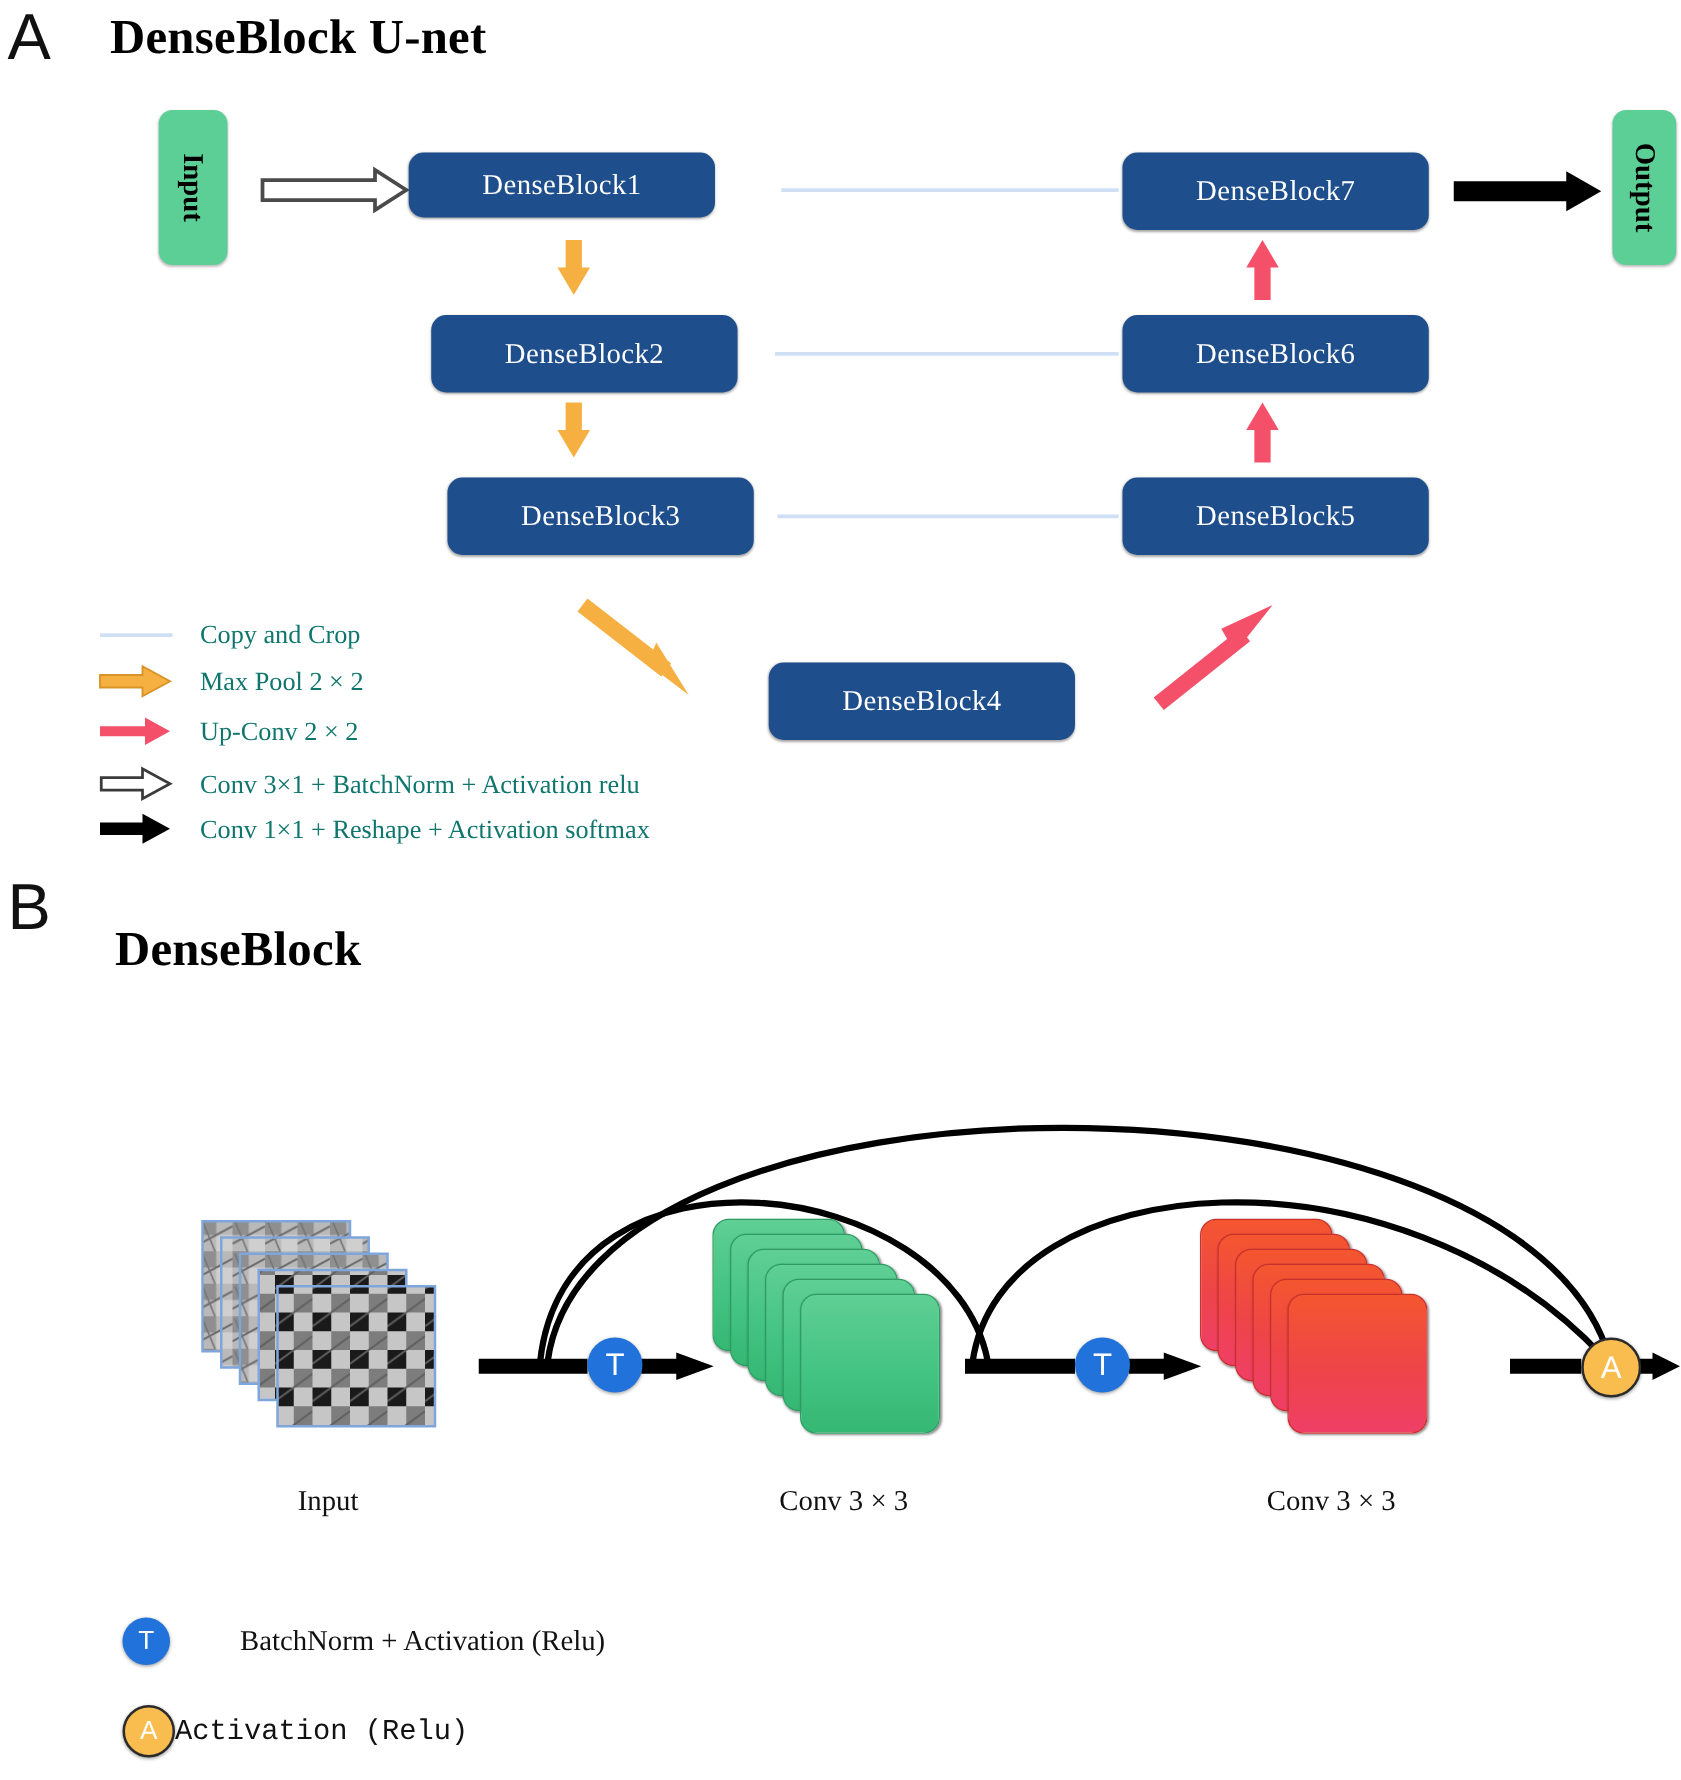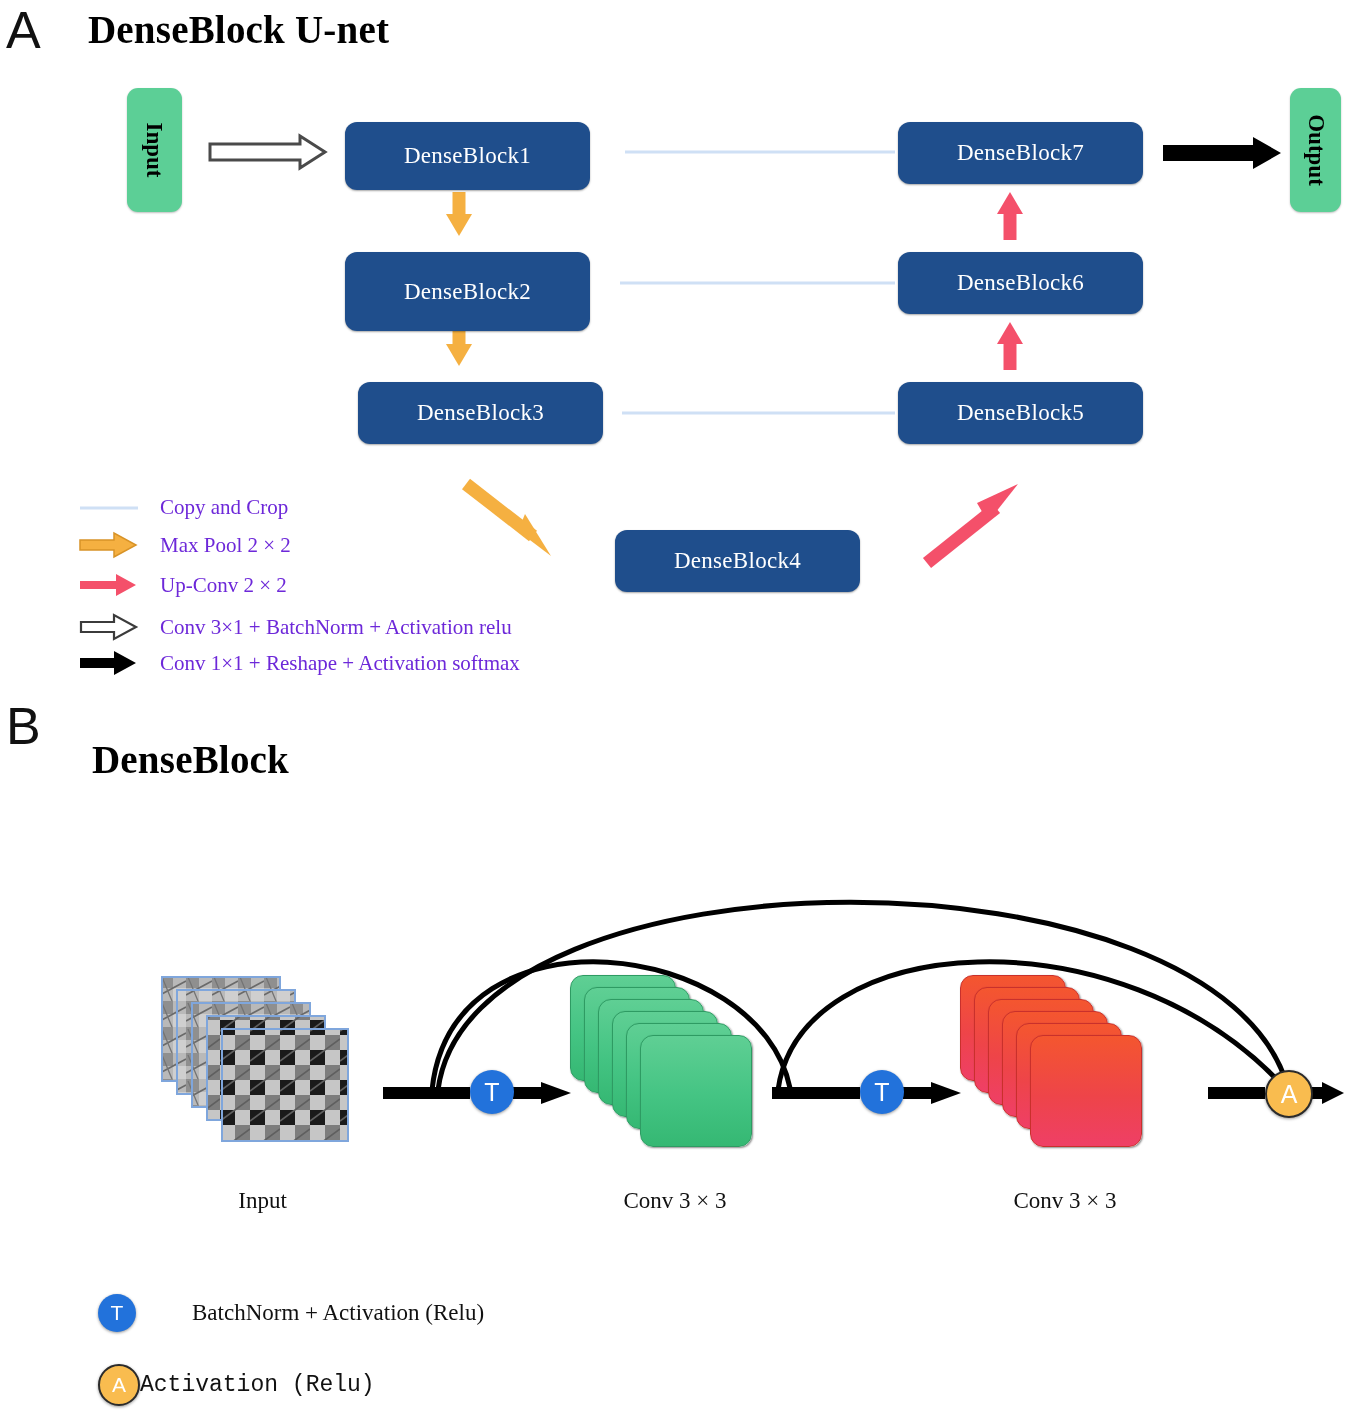--- a/index.html
+++ b/index.html
@@ -32,21 +32,21 @@
     display:flex;align-items:center;justify-content:center;
     box-shadow:0 1px 2px rgba(0,0,0,.25);
   }
   .io span{
     transform:rotate(90deg);white-space:nowrap;
     font-size:23px;font-weight:bold;color:#000;
   }
 
   
   .legend-row{position:absolute;display:flex;align-items:center;}
-  .legend-txt{font-size:21px;color:#6d28d9;white-space:nowrap;}
+  .legend-txt{font-size:21px;color:#0f766e;white-space:nowrap;}
 
   
   .bcap{font-size:23px;color:#111;text-align:center;white-space:nowrap;}
   .circ{
     border-radius:50%;display:flex;align-items:center;justify-content:center;
     font-family:"Liberation Sans","DejaVu Sans",sans-serif;
     color:#fff;font-size:25px;
     box-shadow:0 1px 3px rgba(0,0,0,.4);
   }
   .circ-t{background:#2272db;}
@@ -114,22 +114,22 @@
   </g>
 </svg>
 
 <div class="abs io" style="left:127px;top:88px;width:55px;height:124px;">
   <span>Input</span>
 </div>
 <div class="abs io" style="left:1290px;top:88px;width:51px;height:124px;">
   <span>Output</span>
 </div>
 
-<div class="abs db" style="left:345px;top:122px;width:245px;height:68px;">DenseBlock1</div>
-<div class="abs db" style="left:345px;top:252px;width:245px;height:79px;">DenseBlock2</div>
+<div class="abs db" style="left:327px;top:122px;width:245px;height:52px;">DenseBlock1</div>
+<div class="abs db" style="left:345px;top:252px;width:245px;height:62px;">DenseBlock2</div>
 <div class="abs db" style="left:358px;top:382px;width:245px;height:62px;">DenseBlock3</div>
 <div class="abs db" style="left:615px;top:530px;width:245px;height:62px;">DenseBlock4</div>
 <div class="abs db" style="left:898px;top:382px;width:245px;height:62px;">DenseBlock5</div>
 <div class="abs db" style="left:898px;top:252px;width:245px;height:62px;">DenseBlock6</div>
 <div class="abs db" style="left:898px;top:122px;width:245px;height:62px;">DenseBlock7</div>
 
 <div class="legend-row" style="left:78px;top:495px;">
   <svg width="62" height="22">
     <line x1="2" y1="11" x2="60" y2="11" stroke="#cfe0f5" stroke-width="3"></line>
   </svg>

